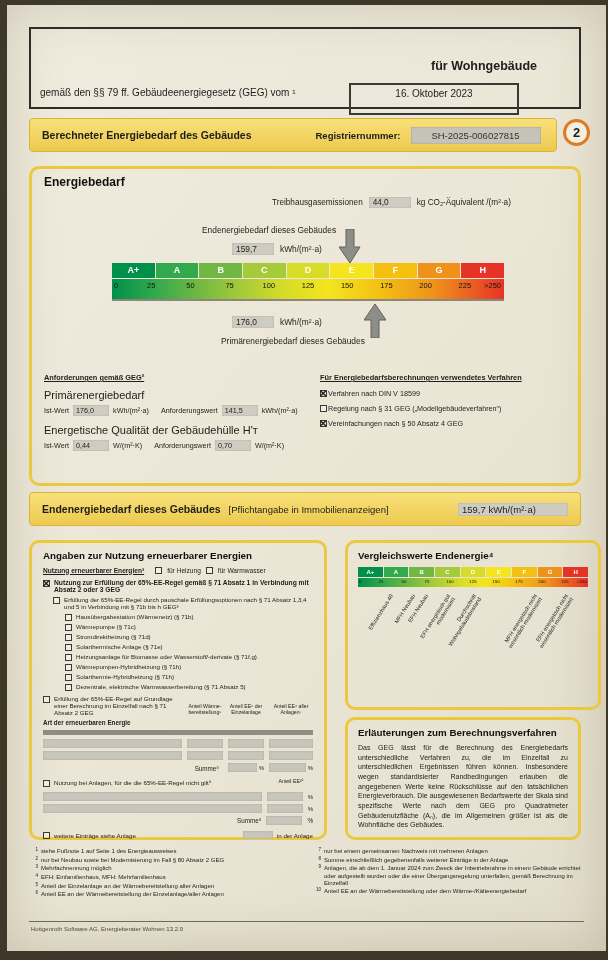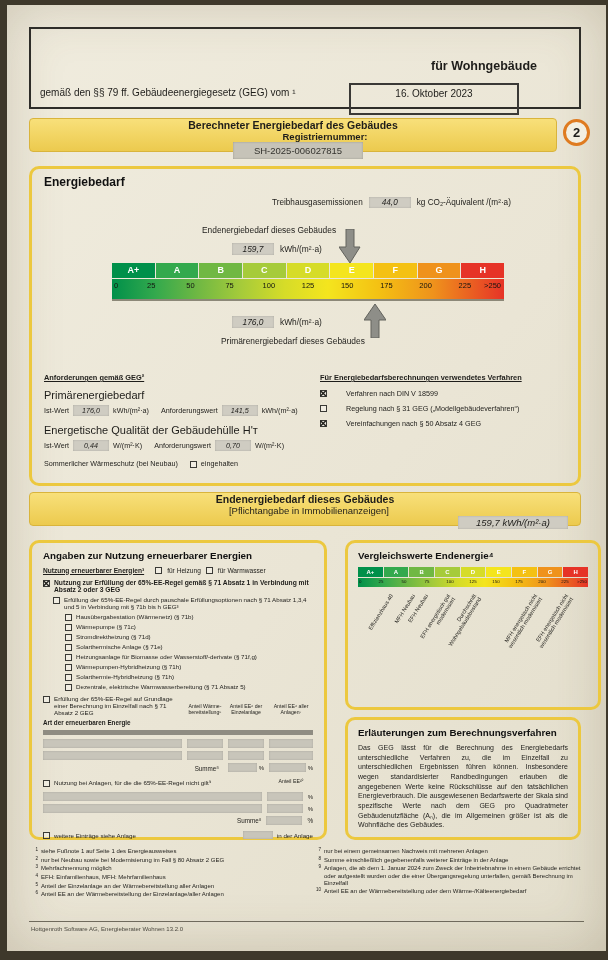--- a/index.html
+++ b/index.html
@@ -12,59 +12,59 @@
   
   .hdr-box { position:absolute; left:22px; top:22px; width:552px; height:82px; border:2px solid #2e2d29; }
   .hdr-title { position:absolute; left:8px; top:0px; font-size:40px; font-weight:bold; letter-spacing:-1px; color:#262521; }
   .hdr-sub { position:absolute; left:400px; top:30px; font-size:12.5px; font-weight:bold; }
   .hdr-law { position:absolute; left:9px; top:58px; font-size:10px; }
   .hdr-date { position:absolute; left:318px; top:54px; width:170px; height:32px; border:2px solid #3a3936; text-align:center; font-size:10px; line-height:17px; }
 
   
   .band { position:absolute; left:22px; width:528px; height:34px; border-radius:4px;
           background:linear-gradient(#f8e07a,#ecca4e); border:1px solid #d9b43c;
-          display:flex; align-items:center; padding:0 12px;flex-direction:column; }
+          display:flex; align-items:center; padding:0 12px; }
   .band1 { top:113px; }
   .band2 { top:487px; width:552px; }
   .band-title { font-weight:bold; font-size:10.5px; }
   .band-note { font-size:9.5px; margin-left:8px; }
   .reg-label { font-weight:bold; font-size:9.5px; margin-left:64px; }
   .reg-box { background:#c6c3b8; color:#35342f; font-size:9.5px; padding:3px 10px; margin-left:10px; min-width:130px; text-align:center; box-shadow:inset 0 0 2px rgba(0,0,0,.25); }
   .page-circle { position:absolute; left:556px; top:114px; width:27px; height:27px; border:3px solid #df7b20; border-radius:50%;
                  background:#f3efe1; font-weight:bold; font-size:13px; text-align:center; line-height:21px; }
 
   
   .box { position:absolute; border:3px solid #ecc83f; border-radius:10px; }
   .box-title { font-weight:bold; color:#111; }
 
   .eb { left:22px; top:161px; width:552px; height:320px; }
   .eb-title { position:absolute; left:12px; top:6px; font-size:12px; }
   .row-inline { position:absolute; display:flex; align-items:center; gap:6px; }
-  .gbox { background:#cfccc2; box-shadow:inset 0 0 2px rgba(0,0,0,.2); text-align:center; padding:1px 4px; min-width:42px;font-style:italic; }
+  .gbox { background:#cfccc2; box-shadow:inset 0 0 2px rgba(0,0,0,.2); text-align:left; padding:1px 4px; min-width:42px; }
   .f82 { font-size:8.2px; } .f84 { font-size:8.4px; }
 
   
   .letters { position:absolute; left:80px; top:94px; width:392px; height:15px; display:flex; gap:1px; }
   .lcell { flex:1; color:#fff; font-weight:bold; font-size:9px; text-align:center; line-height:15px; }
   .gradband { position:absolute; left:80px; top:110px; width:392px; height:22px; border-bottom:2px solid #8c8878;
               background:linear-gradient(to right,#00904a 0%,#33a94d 11%,#70b843 22%,#a6cb3a 33%,#d6dc28 44%,#f4e51e 55%,#f4c113 68%,#ef921c 82%,#e63327 100%); }
   .tick { position:absolute; top:2px; font-size:7.5px; color:#15140f; transform:translateX(-50%); }
   .tick.start { transform:none; left:2px !important; }
   .tick.end { transform:none; left:auto !important; right:3px; }
   .arr { position:absolute; width:22px; height:34px; z-index:1; }
 
   
   .anf-col { position:absolute; left:12px; top:204px; width:268px; }
   .vf-col  { position:absolute; left:288px; top:204px; width:254px; }
   .sec-h { font-size:7.4px; font-weight:bold; text-decoration:underline; margin-bottom:7px; }
   .anf-sub { font-size:11px; margin-bottom:4px; }
   .anf-row { display:flex; align-items:center; gap:4px; font-size:7.2px; margin-bottom:8px; flex-wrap:nowrap; }
   .anf-row .gbox { min-width:36px; padding:1px 3px; }
   .ml8 { margin-left:8px; }
-  .vf-row { display:flex; align-items:flex-start; gap:19px; font-size:7.2px; margin-bottom:6px; }
+  .vf-row { display:flex; align-items:flex-start; gap:1px; font-size:7.2px; margin-bottom:6px; }
 
   
   .cb { width:7px; height:7px; border:1px solid #3a3a36; display:inline-block; position:relative; flex:none; margin-top:1px; background:rgba(255,255,255,.3); }
   .cb.checked::after { content:"✕"; position:absolute; left:-2px; top:-3px; font-size:10px; font-weight:bold; color:#22211d; }
 
   
   .band2 .gbox { margin-left:auto; font-size:9.5px; min-width:110px; }
 
   
   .renew { left:22px; top:535px; width:298px; height:300px; padding:7px 11px; }
@@ -210,25 +210,20 @@
       </div>
       <div class="anf-sub">Energetische Qualität der Gebäudehülle H'ᴛ</div>
       <div class="anf-row">
         <span>Ist-Wert</span>
         <span class="gbox">0,44</span>
         <span>W/(m²·K)</span>
         <span class="ml8">Anforderungswert</span>
         <span class="gbox">0,70</span>
         <span>W/(m²·K)</span>
       </div>
-      <div class="anf-row">
-        <span>Sommerlicher Wärmeschutz (bei Neubau)</span>
-        <span class="cb ml8"></span>
-        <span>eingehalten</span>
-      </div>
     </div>
 
     <div class="vf-col">
       <div class="sec-h">Für Energiebedarfsberechnungen verwendetes Verfahren</div>
       <div class="vf-row">
         <span class="cb checked"></span>
         <span>Verfahren nach DIN V 18599</span>
       </div>
       <div class="vf-row">
         <span class="cb"></span>

